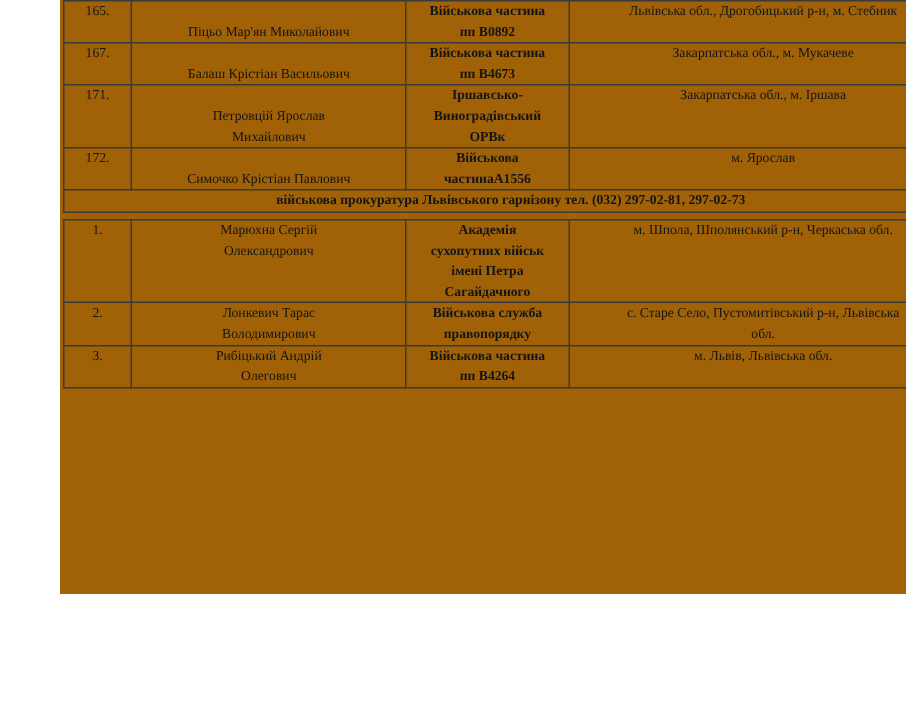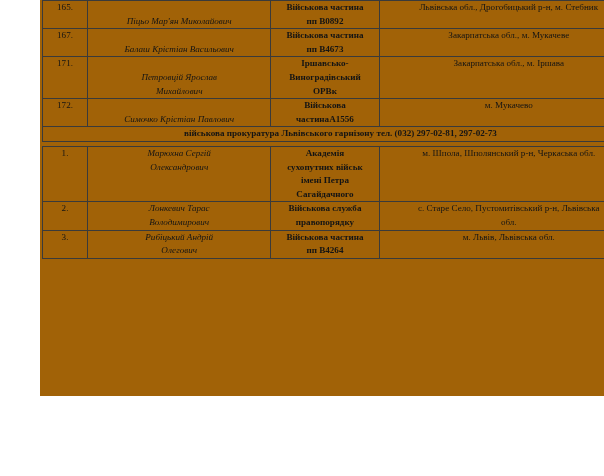--- a/index.html
+++ b/index.html
@@ -44,21 +44,20 @@
 
   td.num {
     vertical-align: top;
     text-align: center;
     font-size: 9.6px;
     padding-top: 0px;
   }
   td.name {
     text-align: center;
     padding: 0 2px;
-    font-style: italic;
   }
   td.unit {
     text-align: center;
     padding: 0 2px;
     font-weight: bold;
   }
   td.addr {
     text-align: center;
     padding: 0 3px;
   }
@@ -146,21 +145,21 @@
         <td class="num">172.</td>
         <td class="name">
           <span class="blankline">&nbsp;</span>
           <span class="pushdown">Симочко Крістіан Павлович</span>
         </td>
         <td class="unit">
           <span>Військова</span><br>
           <span>частинаА1556</span>
         </td>
         <td class="addr">
-          <span>м. Мукачево</span>
+          <span>м. Ярослав</span>
         </td>
       </tr>
 
 
 
 
       <tr>
         <td class="section" colspan="4">
           <span class="u">військова прокуратура Львівського гарнізону тел. (032) 297-02-81, 297-02-73</span>
         </td>

